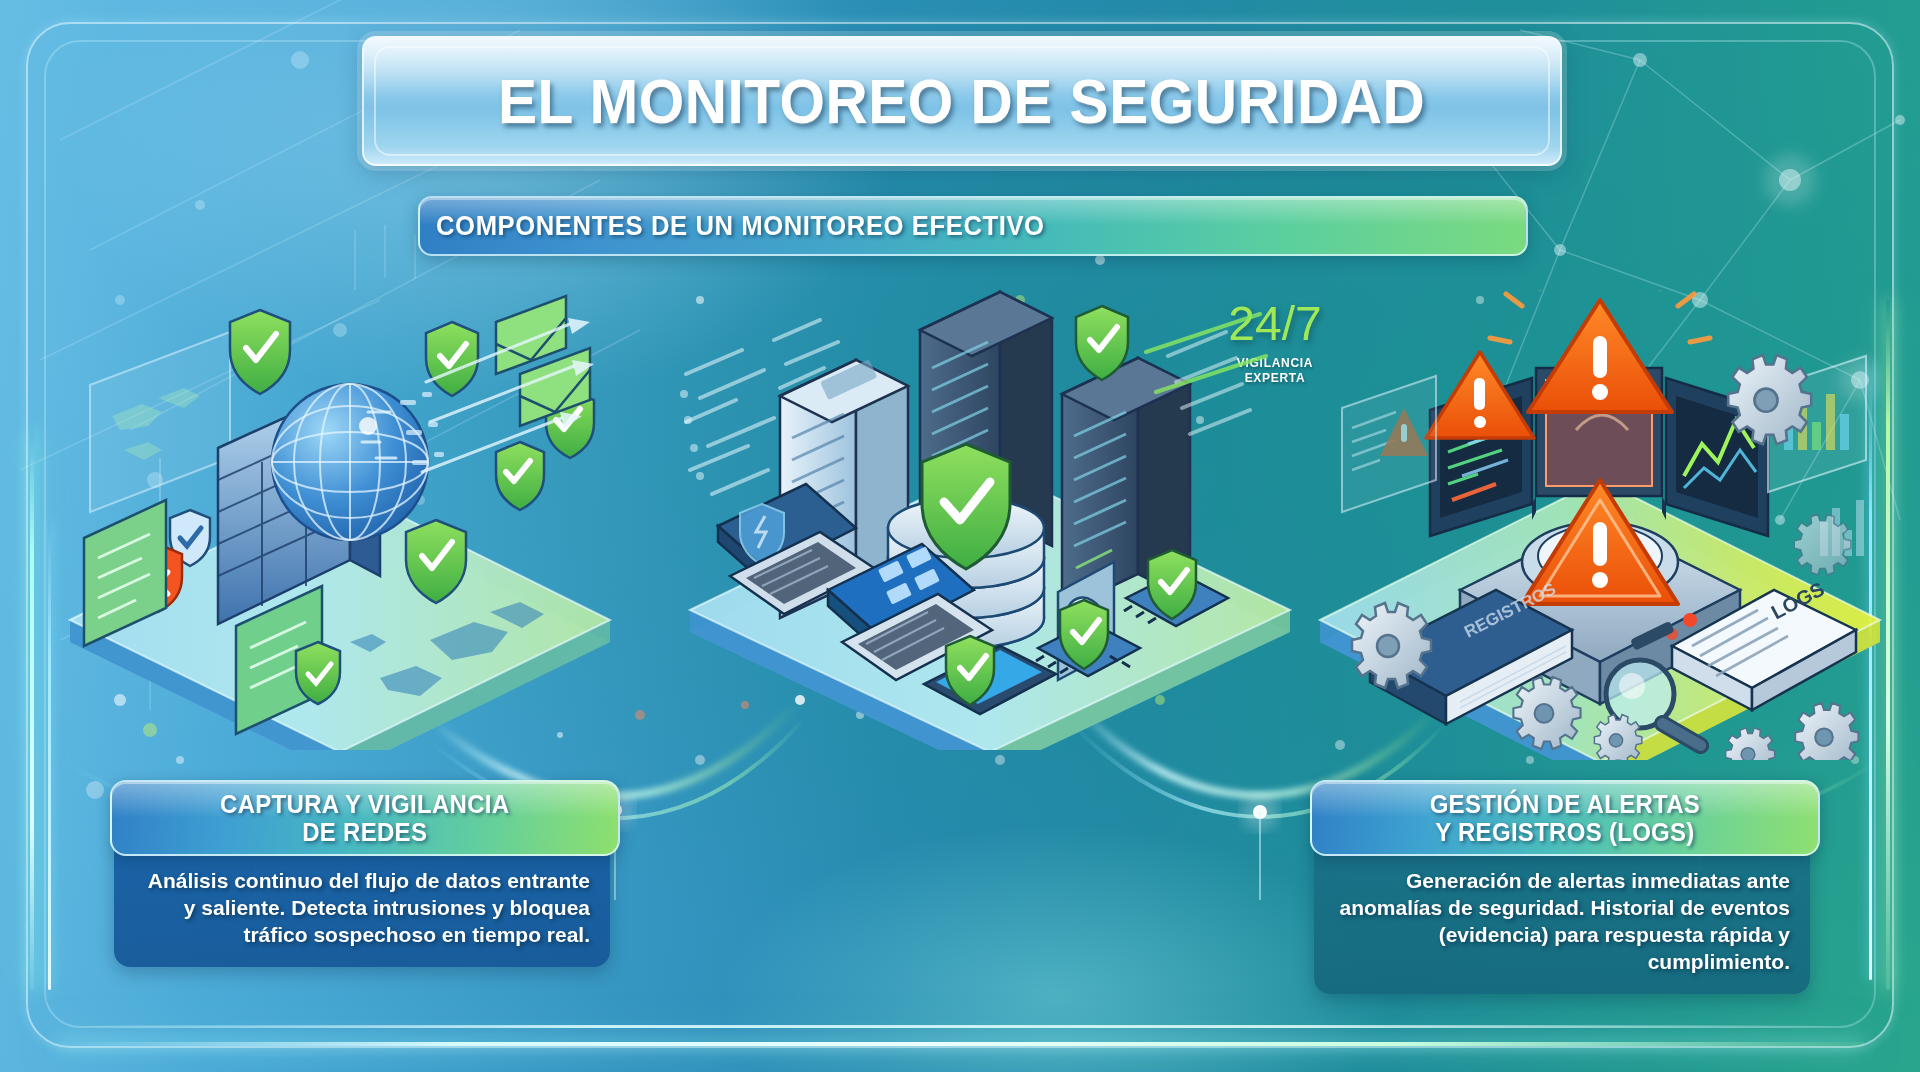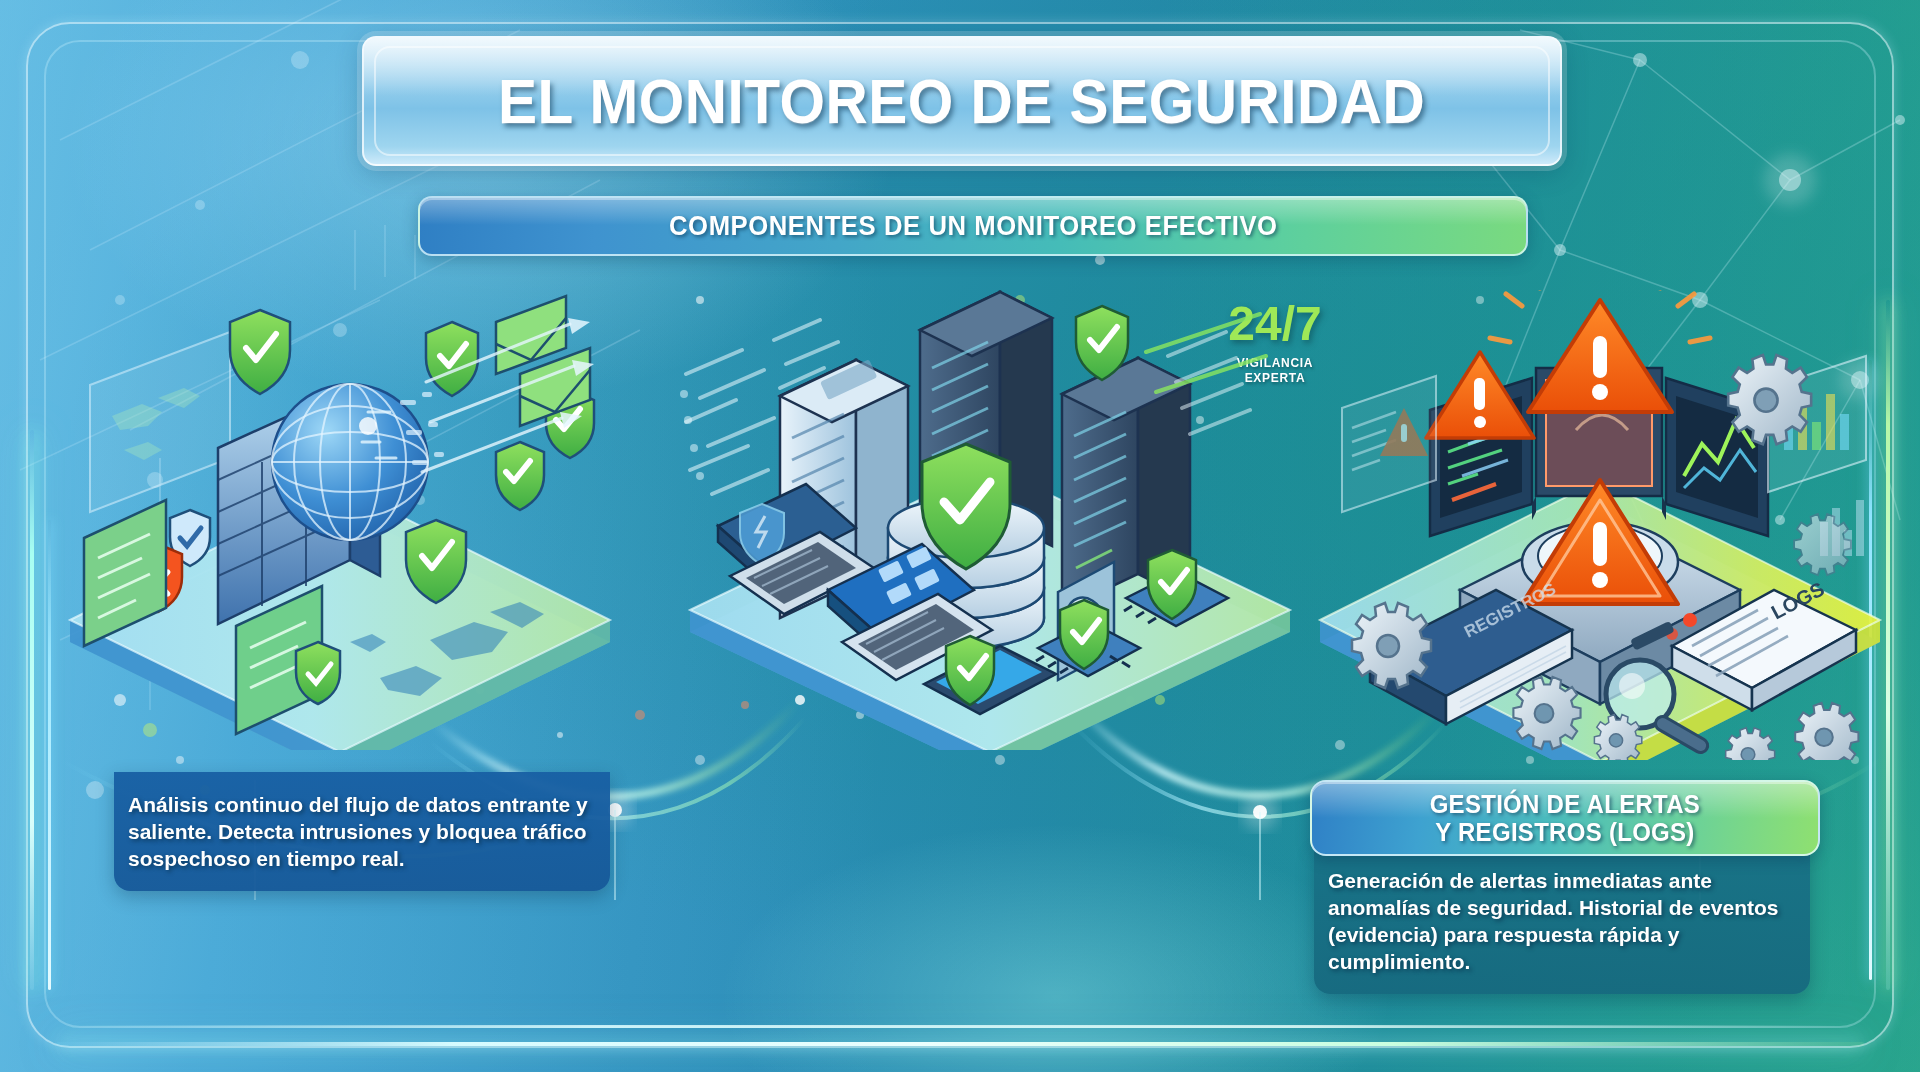--- a/index.html
+++ b/index.html
@@ -111,41 +111,41 @@
     text-shadow:3px 4px 5px rgba(18,60,90,.55), 0 1px 0 rgba(255,255,255,.5);
   }
 
   
   #subtitle-bar{
     position:absolute; left:418px; top:196px; width:1110px; height:60px;
     border-radius:14px;
     background:linear-gradient(95deg,#2f7fc4 0%, #3f93cf 16%, #43a6c8 38%, #45bcb8 58%, #5ccf9f 78%, #7ada7f 100%);
     border:2px solid rgba(225,250,255,.78);
     box-shadow:0 4px 16px rgba(10,60,90,.32), inset 0 2px 0 rgba(255,255,255,.35);
-    display:flex; align-items:center; justify-content:center;
+    display:flex; align-items:center; 
     overflow:hidden;
   }
   #subtitle-bar::after{
     content:""; position:absolute; left:0; right:0; top:0; height:48%;
     background:linear-gradient(180deg, rgba(255,255,255,.34), rgba(255,255,255,0));
   }
   #subtitle-text{
     position:relative; z-index:3;
     font-size:27px; font-weight:bold; color:#fff; letter-spacing:.6px;
     transform:scaleX(.95); white-space:nowrap;
     text-shadow:2px 2px 4px rgba(12,55,85,.62);
   }
 
   
   #badge247{
     position:absolute; left:1190px; top:300px; width:170px; text-align:center;
     line-height:1;
   }
   #badge-num{
-    font-size:48px; font-weight:bold; color:#9fe857; letter-spacing:0px;
+    font-size:48px; font-weight:normal; color:#9fe857; letter-spacing:0px;
     text-shadow:2px 3px 6px rgba(10,60,70,.55);
   }
   #badge-l1,#badge-l2{
     font-size:12px; font-weight:bold; color:#fff; letter-spacing:.7px;
     text-shadow:1px 2px 3px rgba(10,60,70,.6);
   }
   #badge-l1{ margin-top:9px; }
   #badge-l2{ margin-top:3px; }
 
   
@@ -170,23 +170,23 @@
   #card-2 .card-head{ background:linear-gradient(98deg,#2f80c6 0%, #3ea2d0 22%, #4bbcbc 48%, #6ad19a 74%, #8fe070 100%);align-items:center; }
 
   .card-title{
     position:relative; z-index:3; text-align:center;
     font-size:25px; font-weight:bold; color:#fff; line-height:1.13;
     letter-spacing:.3px; transform:scaleX(.96);
     text-shadow:2px 2px 4px rgba(10,50,80,.62);
     padding:0 8px;
   }
   .card-body{
-    position:relative; margin:-8px 10px 0 4px; padding:20px 14px 18px;
+    position:relative; margin:-8px 10px 0 4px; padding:20px 20px 18px;
     border-radius:0 0 16px 16px;
-    text-align:left;
+    text-align:right;
     font-size:21px; font-weight:bold; color:#fff; line-height:1.28;
     text-shadow:2px 2px 4px rgba(8,45,72,.75);
     box-shadow:0 6px 18px rgba(6,40,66,.28);
   }
   #card-0 .card-body{ background:linear-gradient(180deg, rgba(24,96,164,.96), rgba(22,88,152,.94)); }
   #card-1 .card-body{ background:linear-gradient(180deg, rgba(24,106,150,.95), rgba(22,98,140,.93)); }
   #card-2 .card-body{ background:linear-gradient(180deg, rgba(24,113,134,.95), rgba(22,104,126,.93)); }
 
   
   .scene{ position:absolute; }
@@ -907,20 +907,26 @@
         <circle cx="0" cy="4" r="11" fill="#6f96b0"></circle>
       </g>
       <g transform="translate(520,252) scale(.72)" opacity=".6">
         <path d="M0 -30 l7 0 l3 -9 l10 4 l-1 9 l6 4 l8 -5 l6 9 l-7 7 l2 7 l9 2 l0 11 l-9 2 l-2 7 l7 7 l-6 9 l-8 -5 l-6 4 l1 9 l-10 4 l-3 -9 l-7 0 l-3 9 l-10 -4 l1 -9 l-6 -4 l-8 5 l-6 -9 l7 -7 l-2 -7 l-9 -2 l0 -11 l9 -2 l2 -7 l-7 -7 l6 -9 l8 5 l6 -4 l-1 -9 l10 -4 Z"></path>
       </g>
     </g>
   </svg>
 </div>
 
 <div class="card" id="card-0">
+  <div class="card-head">
+    <div class="card-title">
+      <div>CAPTURA Y VIGILANCIA</div>
+      <div>DE REDES</div>
+    </div>
+  </div>
   <div class="card-body">Análisis continuo del flujo de datos entrante y saliente. Detecta intrusiones y bloquea tráfico sospechoso en tiempo real.</div>
 </div>
 
 <div class="card" id="card-1">
 </div>
 
 <div class="card" id="card-2">
   <div class="card-head">
     <div class="card-title">
       <div>GESTIÓN DE ALERTAS</div>

